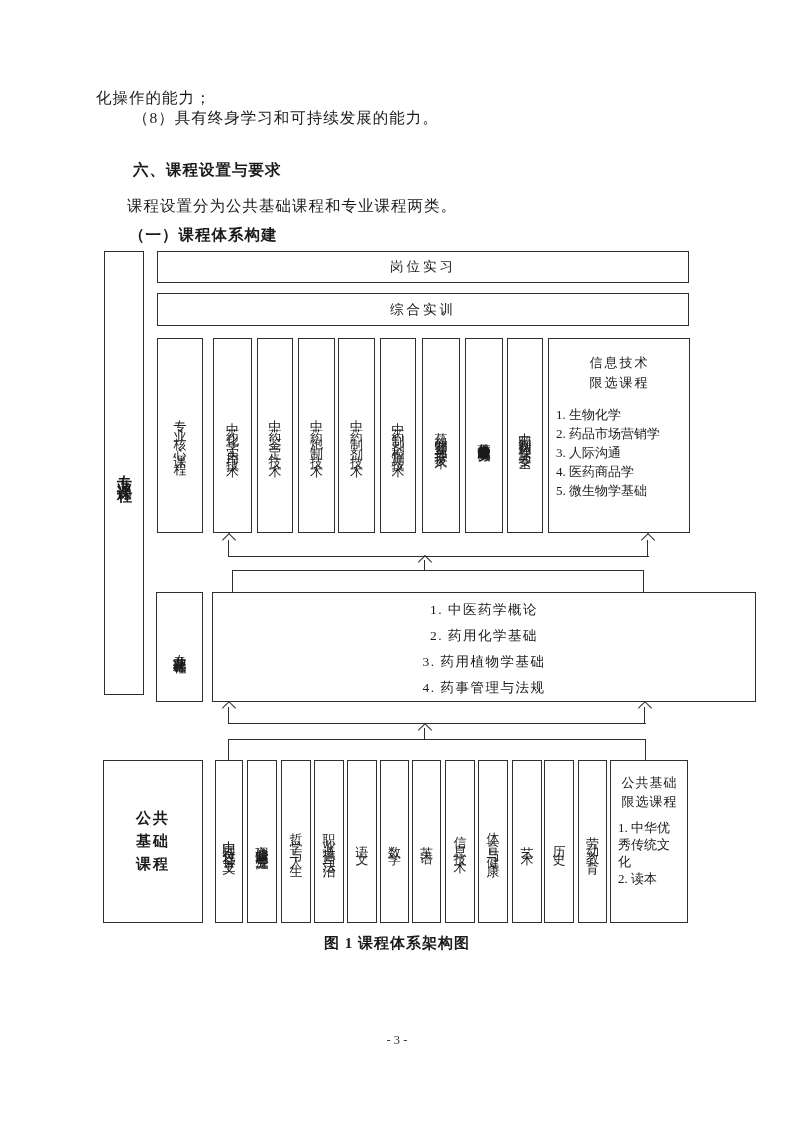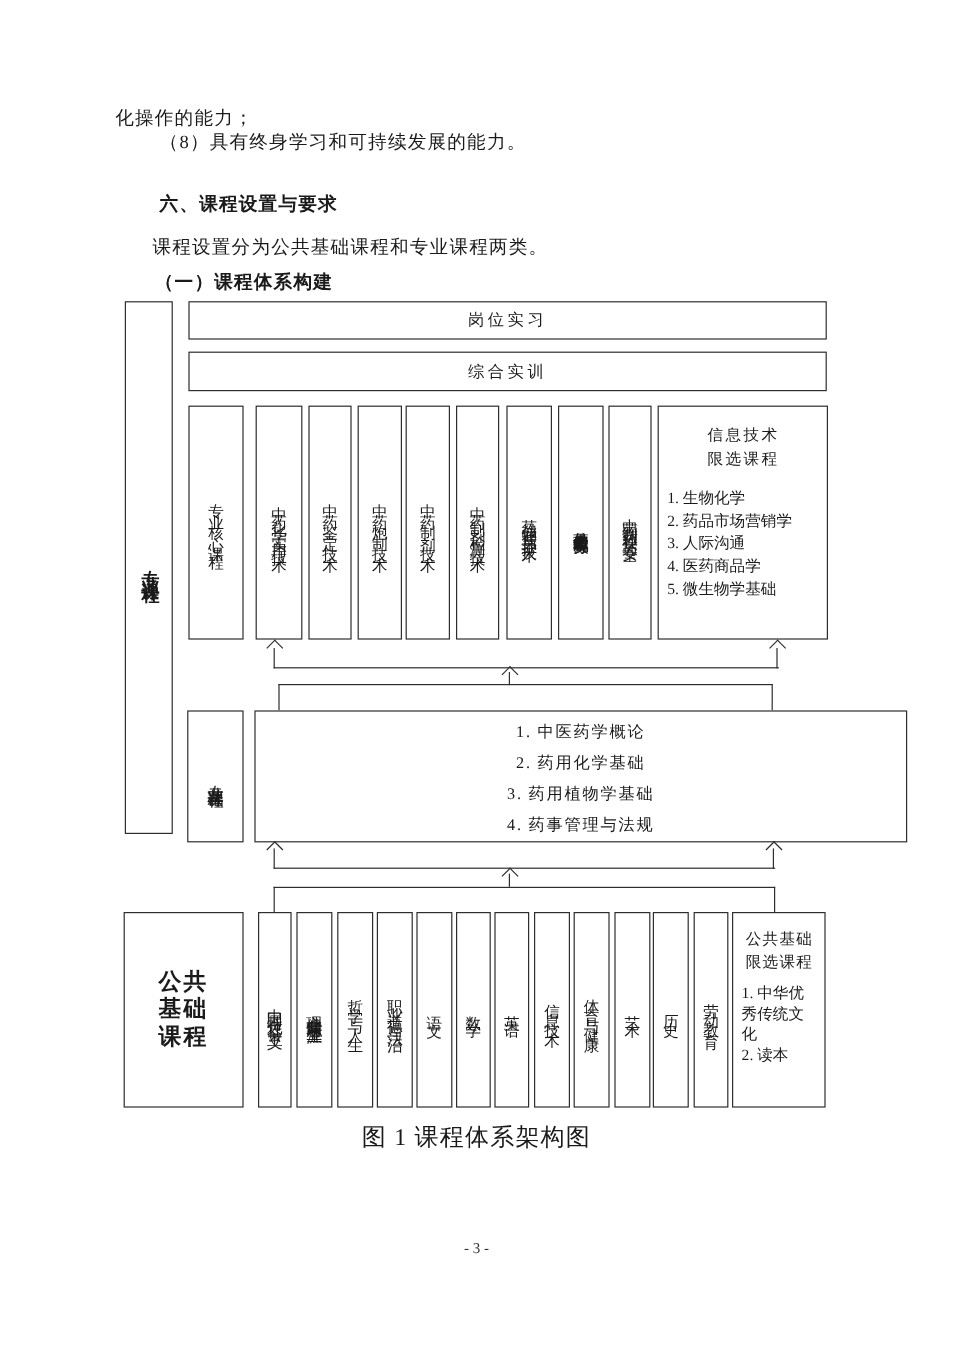--- a/index.html
+++ b/index.html
@@ -14,26 +14,26 @@
   .hbox{display:flex;align-items:center;justify-content:center;text-align:center;}
   .pre{white-space:pre-line;}
   .ls-0{letter-spacing:0.5px}.ls-1{letter-spacing:1.5px}.ls-2{letter-spacing:3px}.ls-3{letter-spacing:5px}
   .ls-4{letter-spacing:6px}.ls-5{letter-spacing:8px}.ls-6{letter-spacing:9px}
   .ebox{font-size:13px;padding:22px 6px 6px 7px;}
   .etitle{text-align:center;white-space:pre-line;line-height:20px;margin-bottom:12px;letter-spacing:2px;}
   .elist div{line-height:19px;}
   .elist2 div{line-height:17px;font-family:Liberation Serif, serif;}
   .bigbox{padding-top:4px;}
   .bigbox div{text-align:center;line-height:26px;font-size:13.5px;letter-spacing:1.5px;}
-  .publabel{font-size:19px;font-weight:bold;line-height:23px;letter-spacing:2px;}
+  .publabel{font-size:15px;font-weight:bold;line-height:23px;letter-spacing:2px;}
   .hl{position:absolute;height:0;border-top:1.5px solid #2e2e2e;}
   .vl{position:absolute;width:0;border-left:1.5px solid #2e2e2e;}
   .ch{position:absolute;width:9px;height:9px;border-left:1.5px solid #2e2e2e;border-top:1.5px solid #2e2e2e;
       transform:rotate(45deg);background:transparent;}
-  .caption{position:absolute;left:0;width:794px;text-align:center;font-weight:normal;font-size:20px;letter-spacing:1px;}
+  .caption{position:absolute;left:0;width:794px;text-align:center;font-weight:bold;font-size:15px;letter-spacing:1px;}
   .pagenum{position:absolute;left:0;width:794px;text-align:center;font-size:12.5px;color:#333;}
 </style>
 </head>
 <body>
 
 <div class="page">
 
   <div class="para" style="left:96px;top:88px;">化操作的能力；</div>
   <div class="para" style="left:133px;top:108px;">（8）具有终身学习和可持续发展的能力。</div>
   <div class="para bold" style="left:133px;top:160px;">六、课程设置与要求</div>

